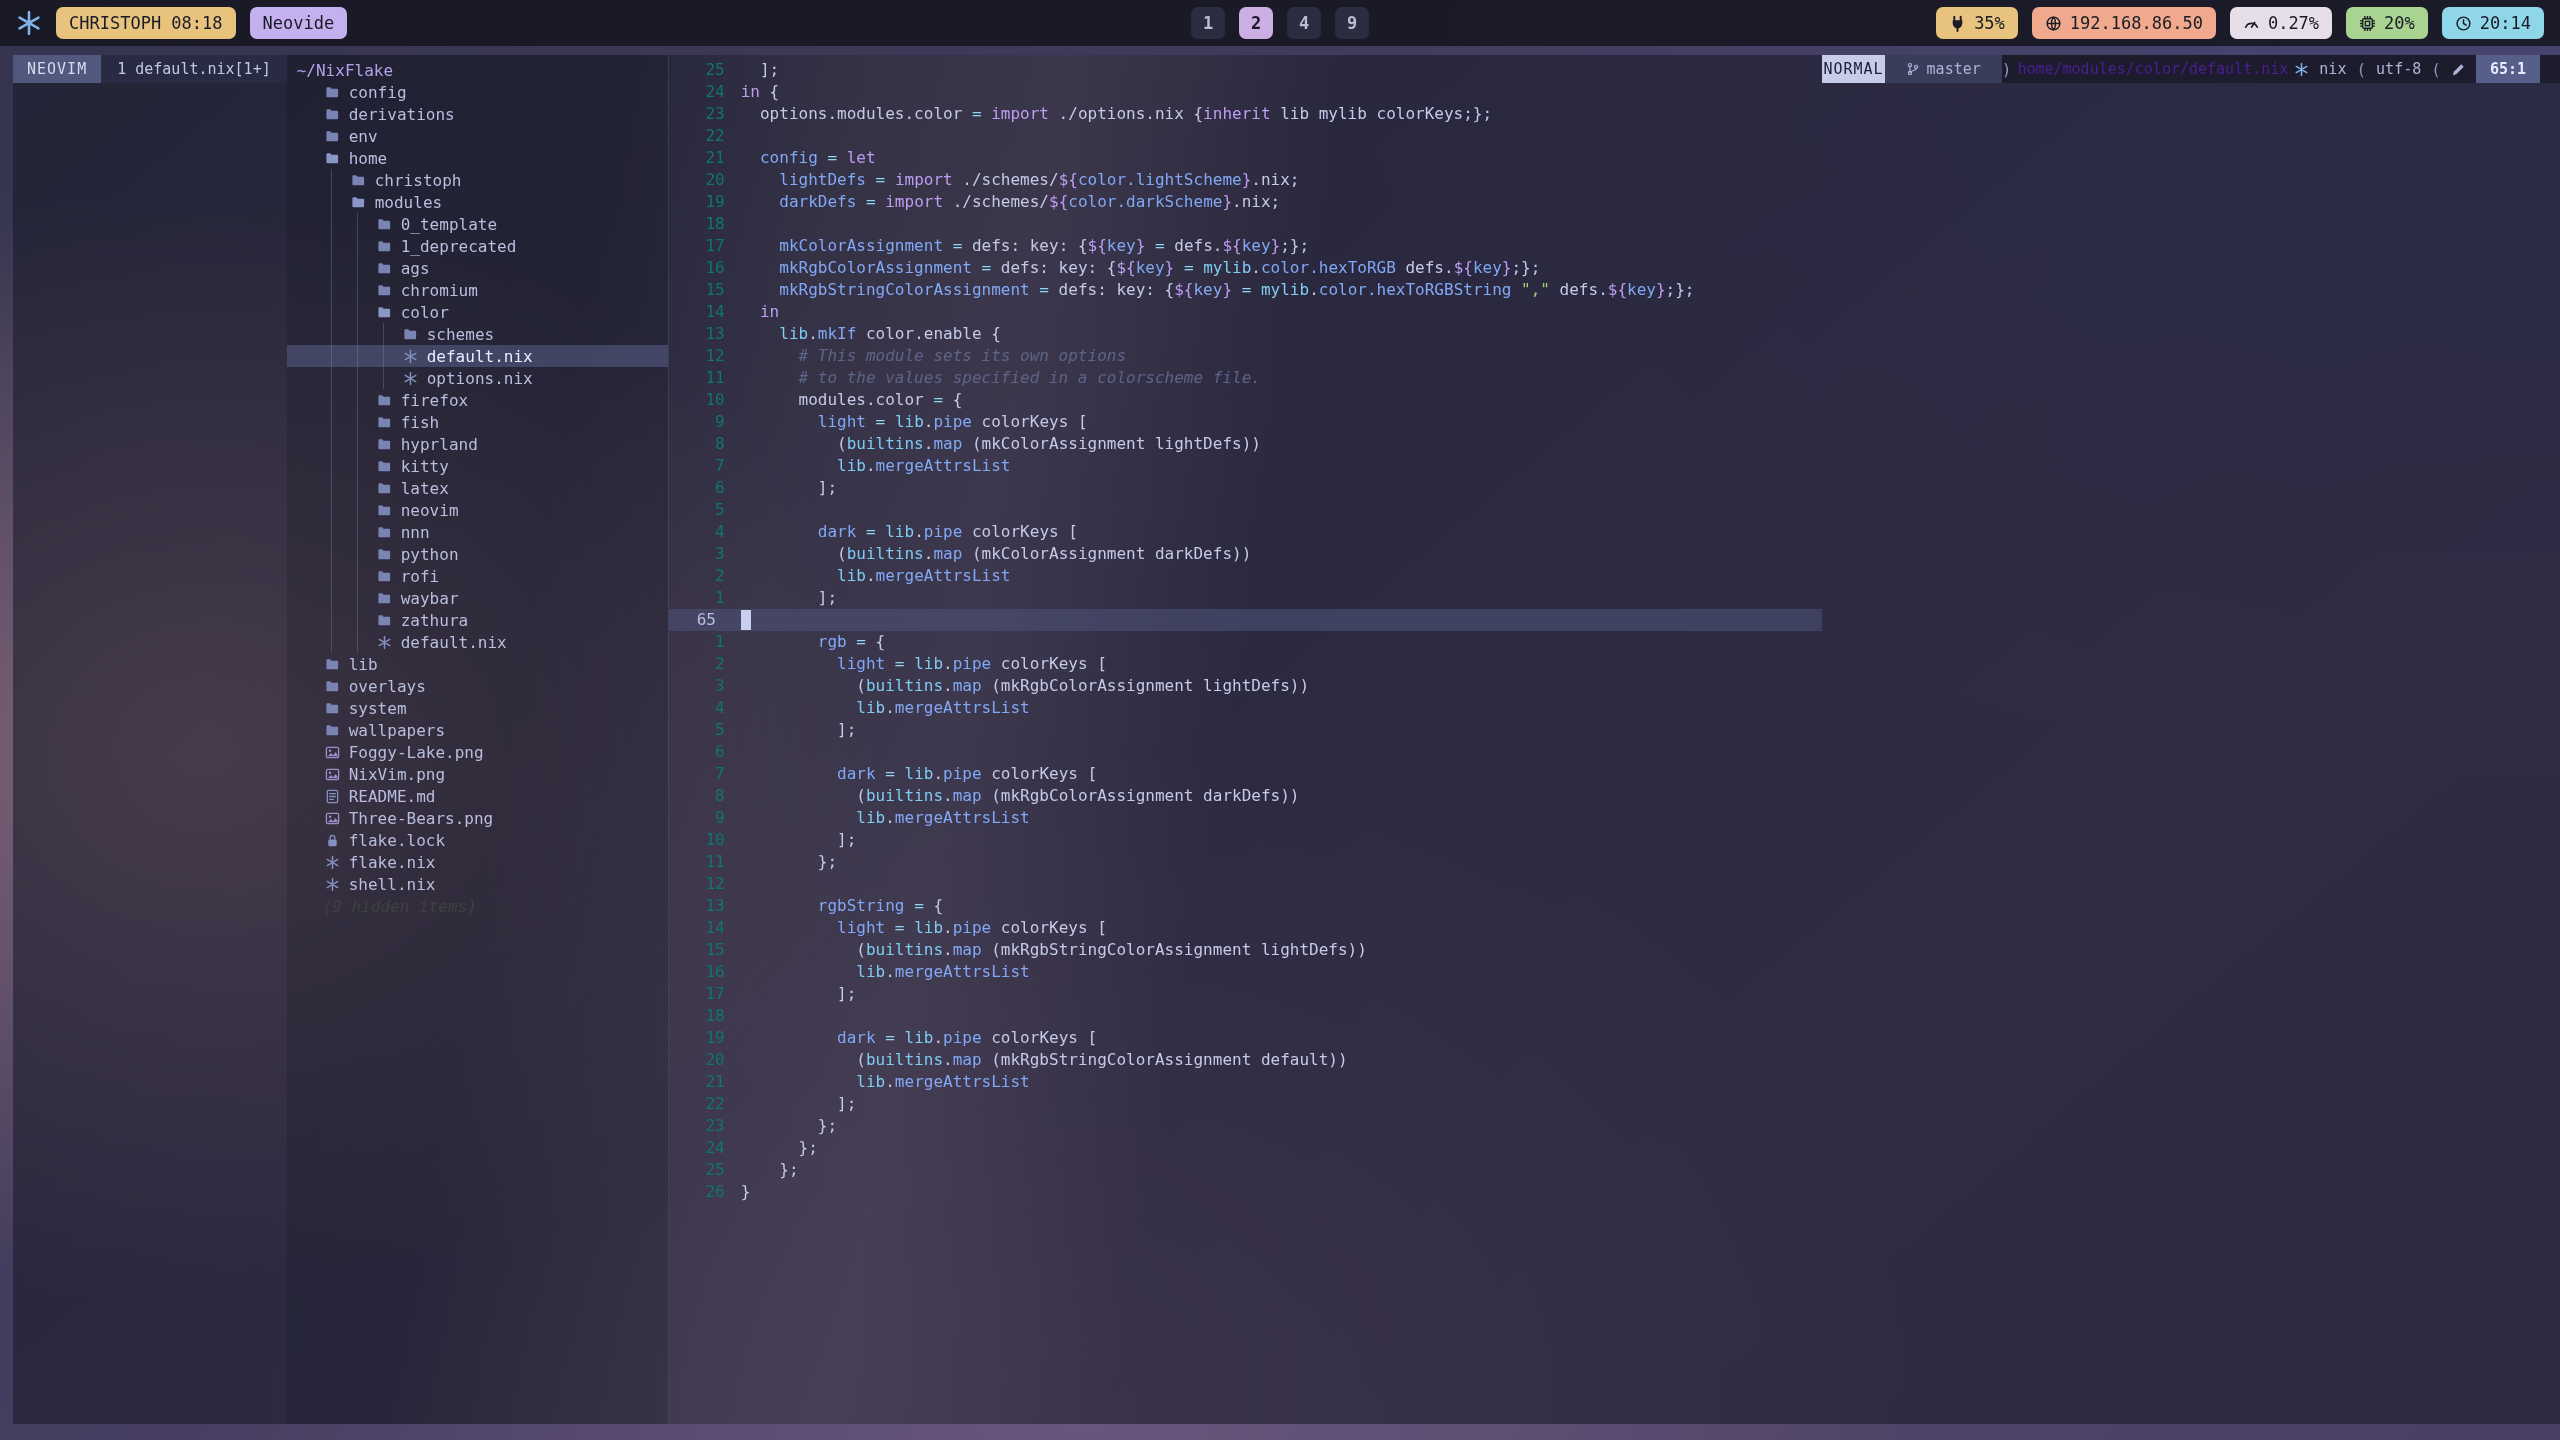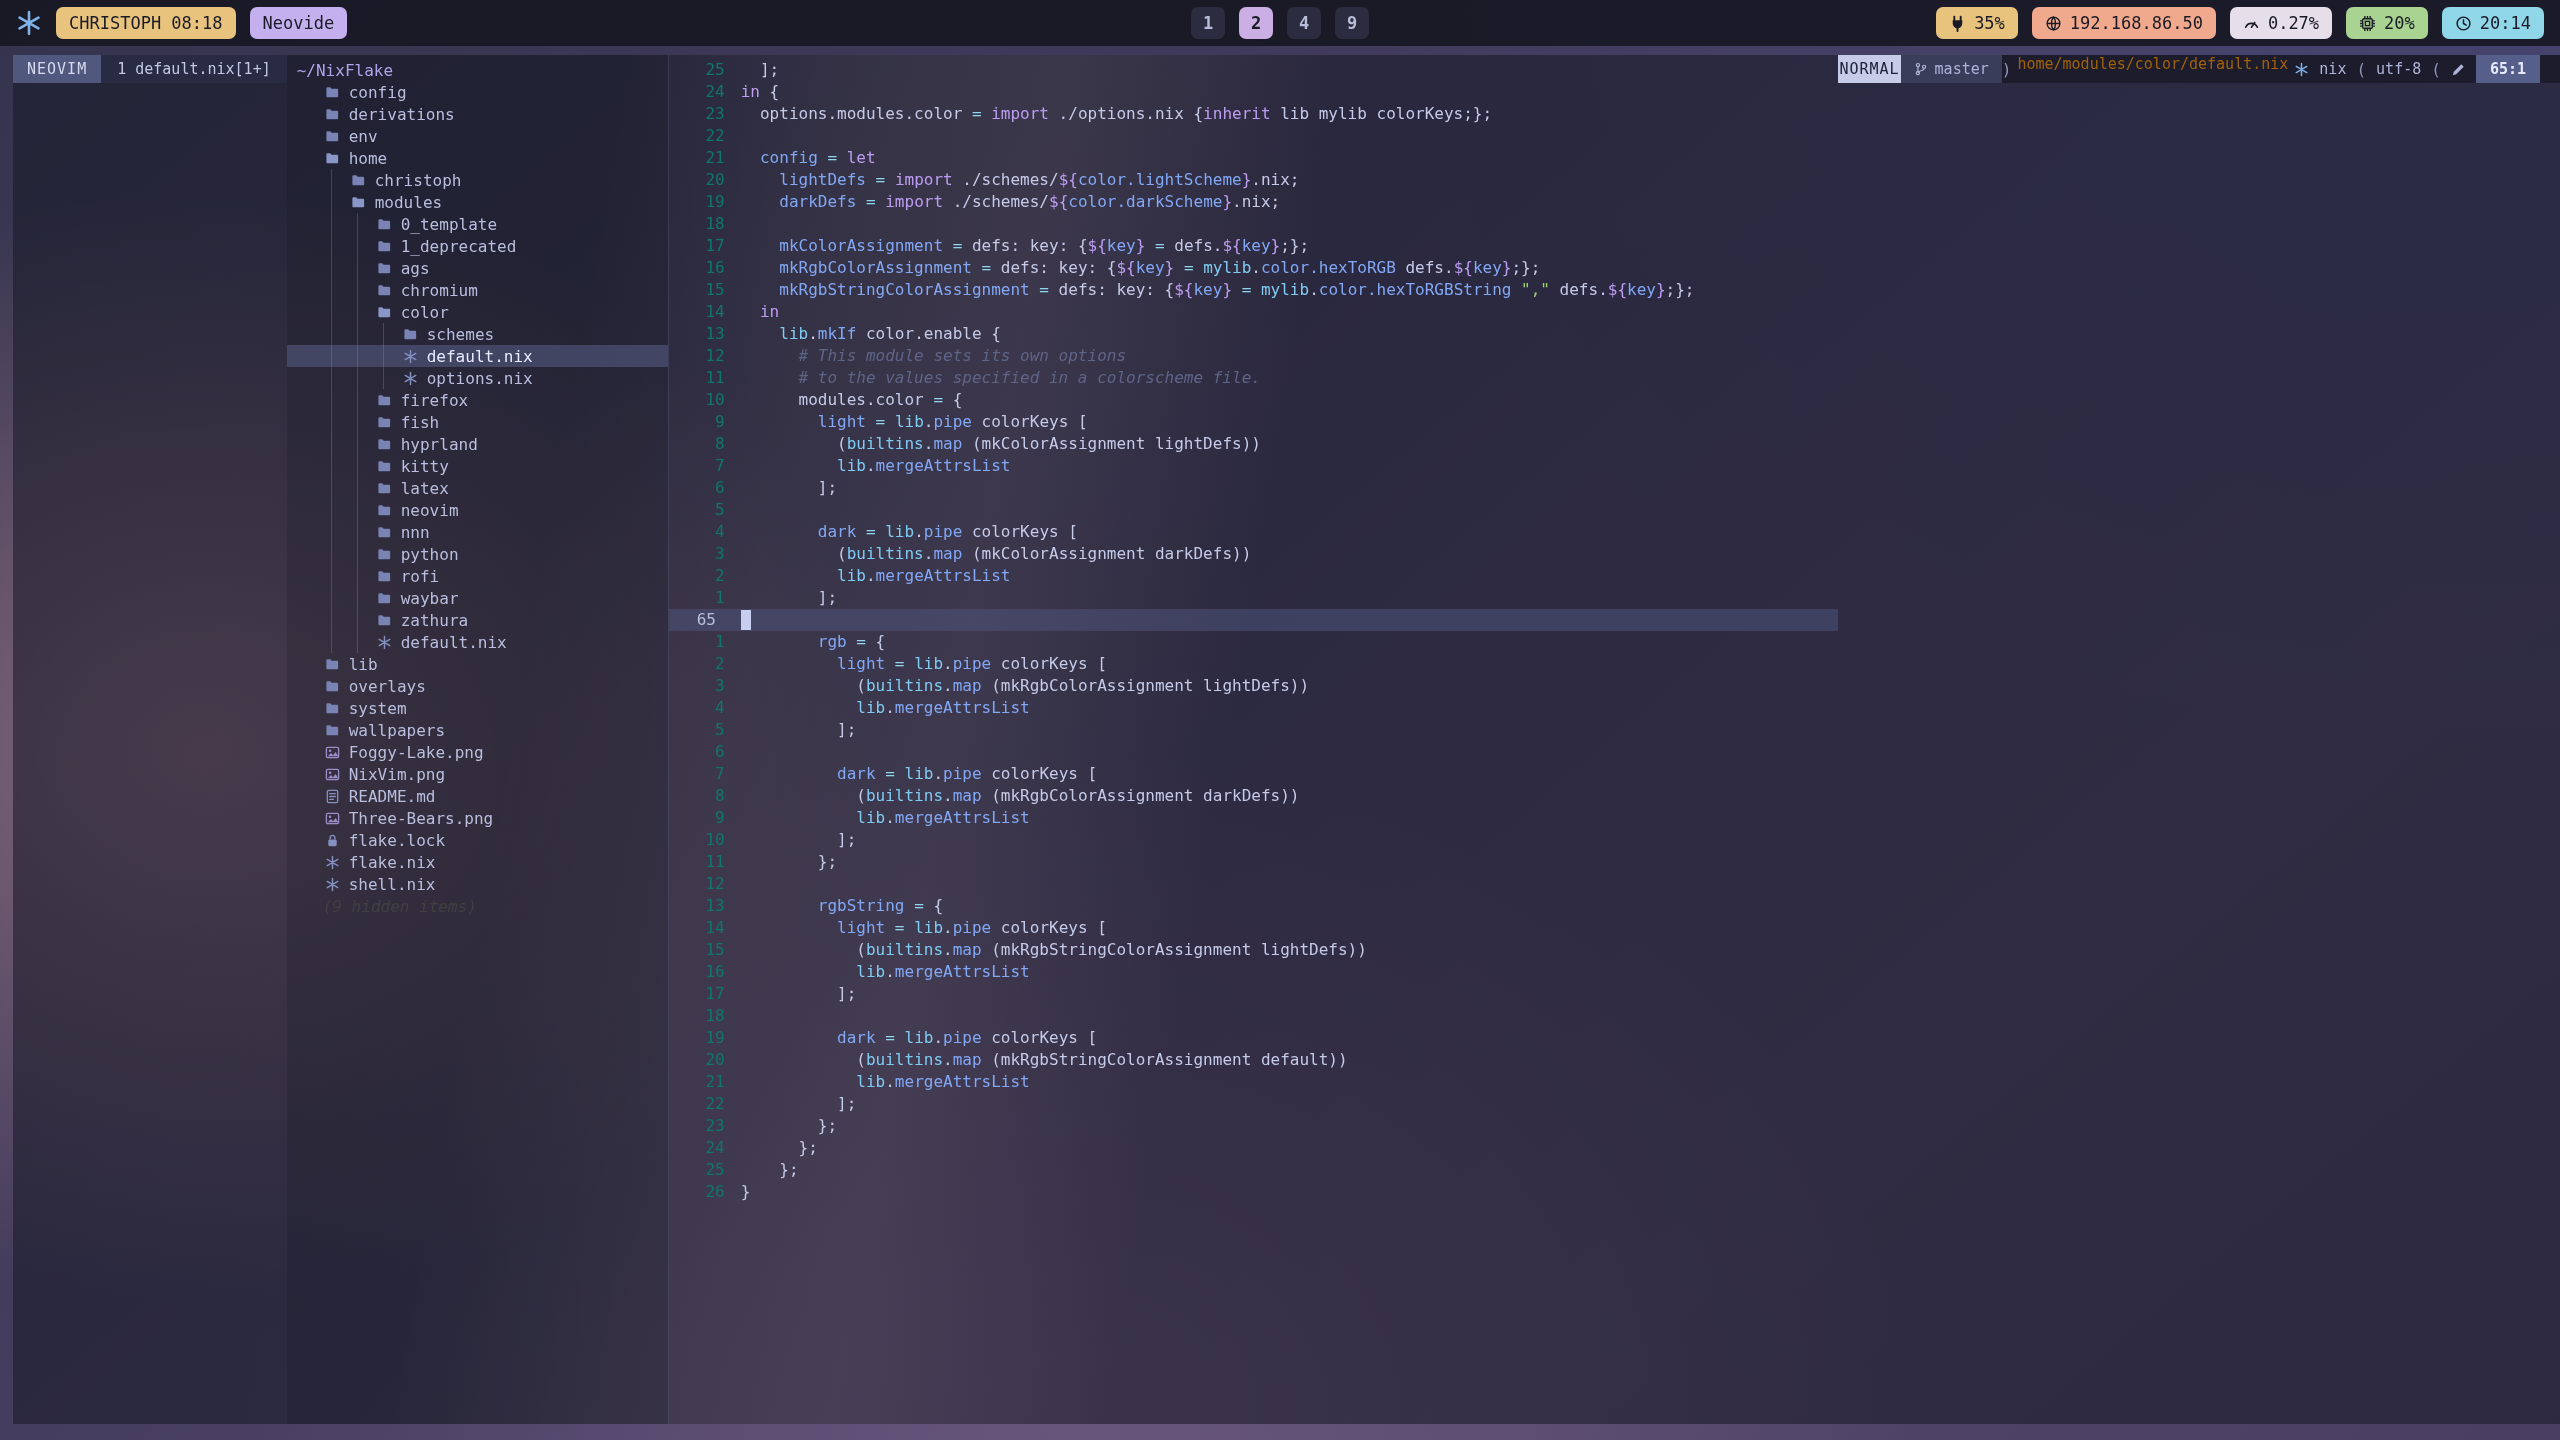--- a/index.html
+++ b/index.html
@@ -69,24 +69,24 @@
   .tk-fn{color:#82a8f5}
   .tk-ns{color:#7fcbf2}
   .tk-id{color:#c5cae8}
   .tk-op{color:#8fd7f0}
   .tk-cm{color:#5e6487;font-style:italic}
   .tk-st{color:#9ed072}
 
   
   .statusline{height:28px;display:flex;align-items:stretch;background:rgba(16,16,28,0.55);font-size:15px;position:relative;z-index:2}
   .mode{background:#c6cbe8;color:#21223a;font-weight:normal;display:flex;align-items:center;padding:0 1px;letter-spacing:1px}
-  .gitseg{background:rgba(62,67,98,0.85);color:#aeb4d8;display:flex;align-items:center;gap:7px;padding:0 13px}
+  .gitseg{background:rgba(62,67,98,0.85);color:#aeb4d8;display:flex;align-items:center;gap:7px;padding:0 21px}
   .gitseg svg{width:14px;height:14px}
   .paren{color:#8e94bb;display:flex;align-items:center;font-size:16px}
-  .pathseg{display:flex;padding:0 6px;color:#a16207;gap:8px}
+  .pathseg{display:flex;align-items:center;padding:0 6px;color:#4c1d95;gap:8px}
   .sl-right{margin-left:auto;display:flex;align-items:center;gap:10px;color:#aeb4d8;padding-right:20px}
   .sl-right svg{width:15px;height:15px}
   .pos{background:#565f89;color:#e7eaff;display:flex;align-items:center;padding:0 14px;height:100%;font-weight:bold}
 </style>
 </head>
 <body>
 
 <div class="screen">
 
   <div class="topbar">

